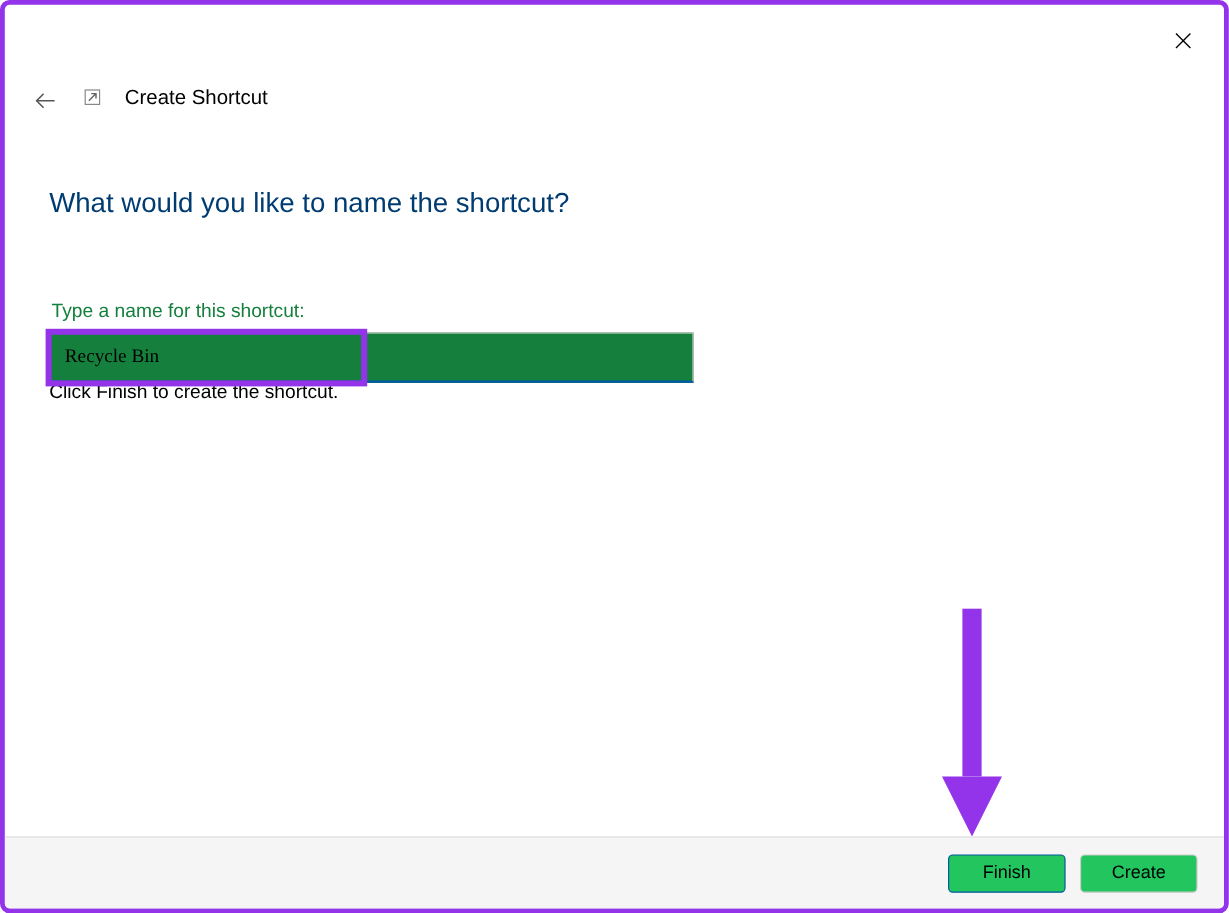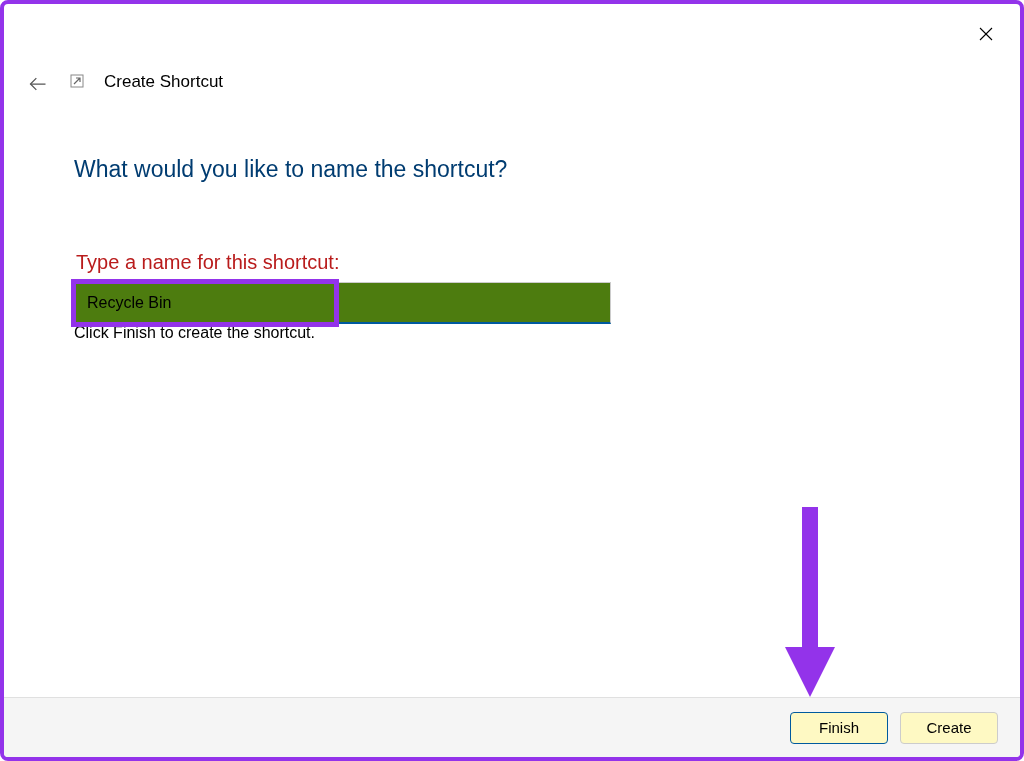--- a/index.html
+++ b/index.html
@@ -62,33 +62,33 @@
       color: #666;
     }
     
     .header-title {
       font-size: 17px;
       color: #000;
       font-weight: 400;
     }
     
     .content {
-      padding: 60px 0 0 70px;
+      padding: 60px 0 0 37px;
     }
     
     .main-heading {
       font-size: 23px;
       color: #003c71;
       font-weight: 400;
       margin-bottom: 68px;
     }
     
     .input-label {
-      font-size: 20px;
-      color: #b91c1c;
+      font-size: 16px;
+      color: #15803d;
       margin-bottom: 8px;
       margin-left: 2px;
     }
     
     .input-wrapper {
       position: relative;
       width: 537px;
       height: 42px;
     }
     
@@ -103,23 +103,23 @@
       z-index: 10;
     }
     
     .shortcut-input {
       width: 100%;
       height: 100%;
       border: 1px solid #ccc;
       border-bottom: 2px solid #005a9e;
       padding: 0 12px;
       font-size: 16px;
-      font-family: Liberation Sans, sans-serif;
+      font-family: Liberation Serif, serif;
       outline: none;
-      background: #4d7c0f;
+      background: #15803d;
     }
     
     .instruction-text {
       font-size: 16px;
       color: #000;
     }
     
     .arrow-indicator {
       position: absolute;
       bottom: 60px;
@@ -144,21 +144,21 @@
       gap: 12px;
     }
     
     .btn {
       min-width: 98px;
       height: 32px;
       border-radius: 4px;
       font-size: 15px;
       font-family: inherit;
       cursor: pointer;
-      background: #fef9c3;
+      background: #22c55e;
     }
     
     .btn-finish {
       border: 1.5px solid #005a9e;
       color: #000;
     }
     
     .btn-cancel {
       border: 1px solid #ccc;
       color: #000;

